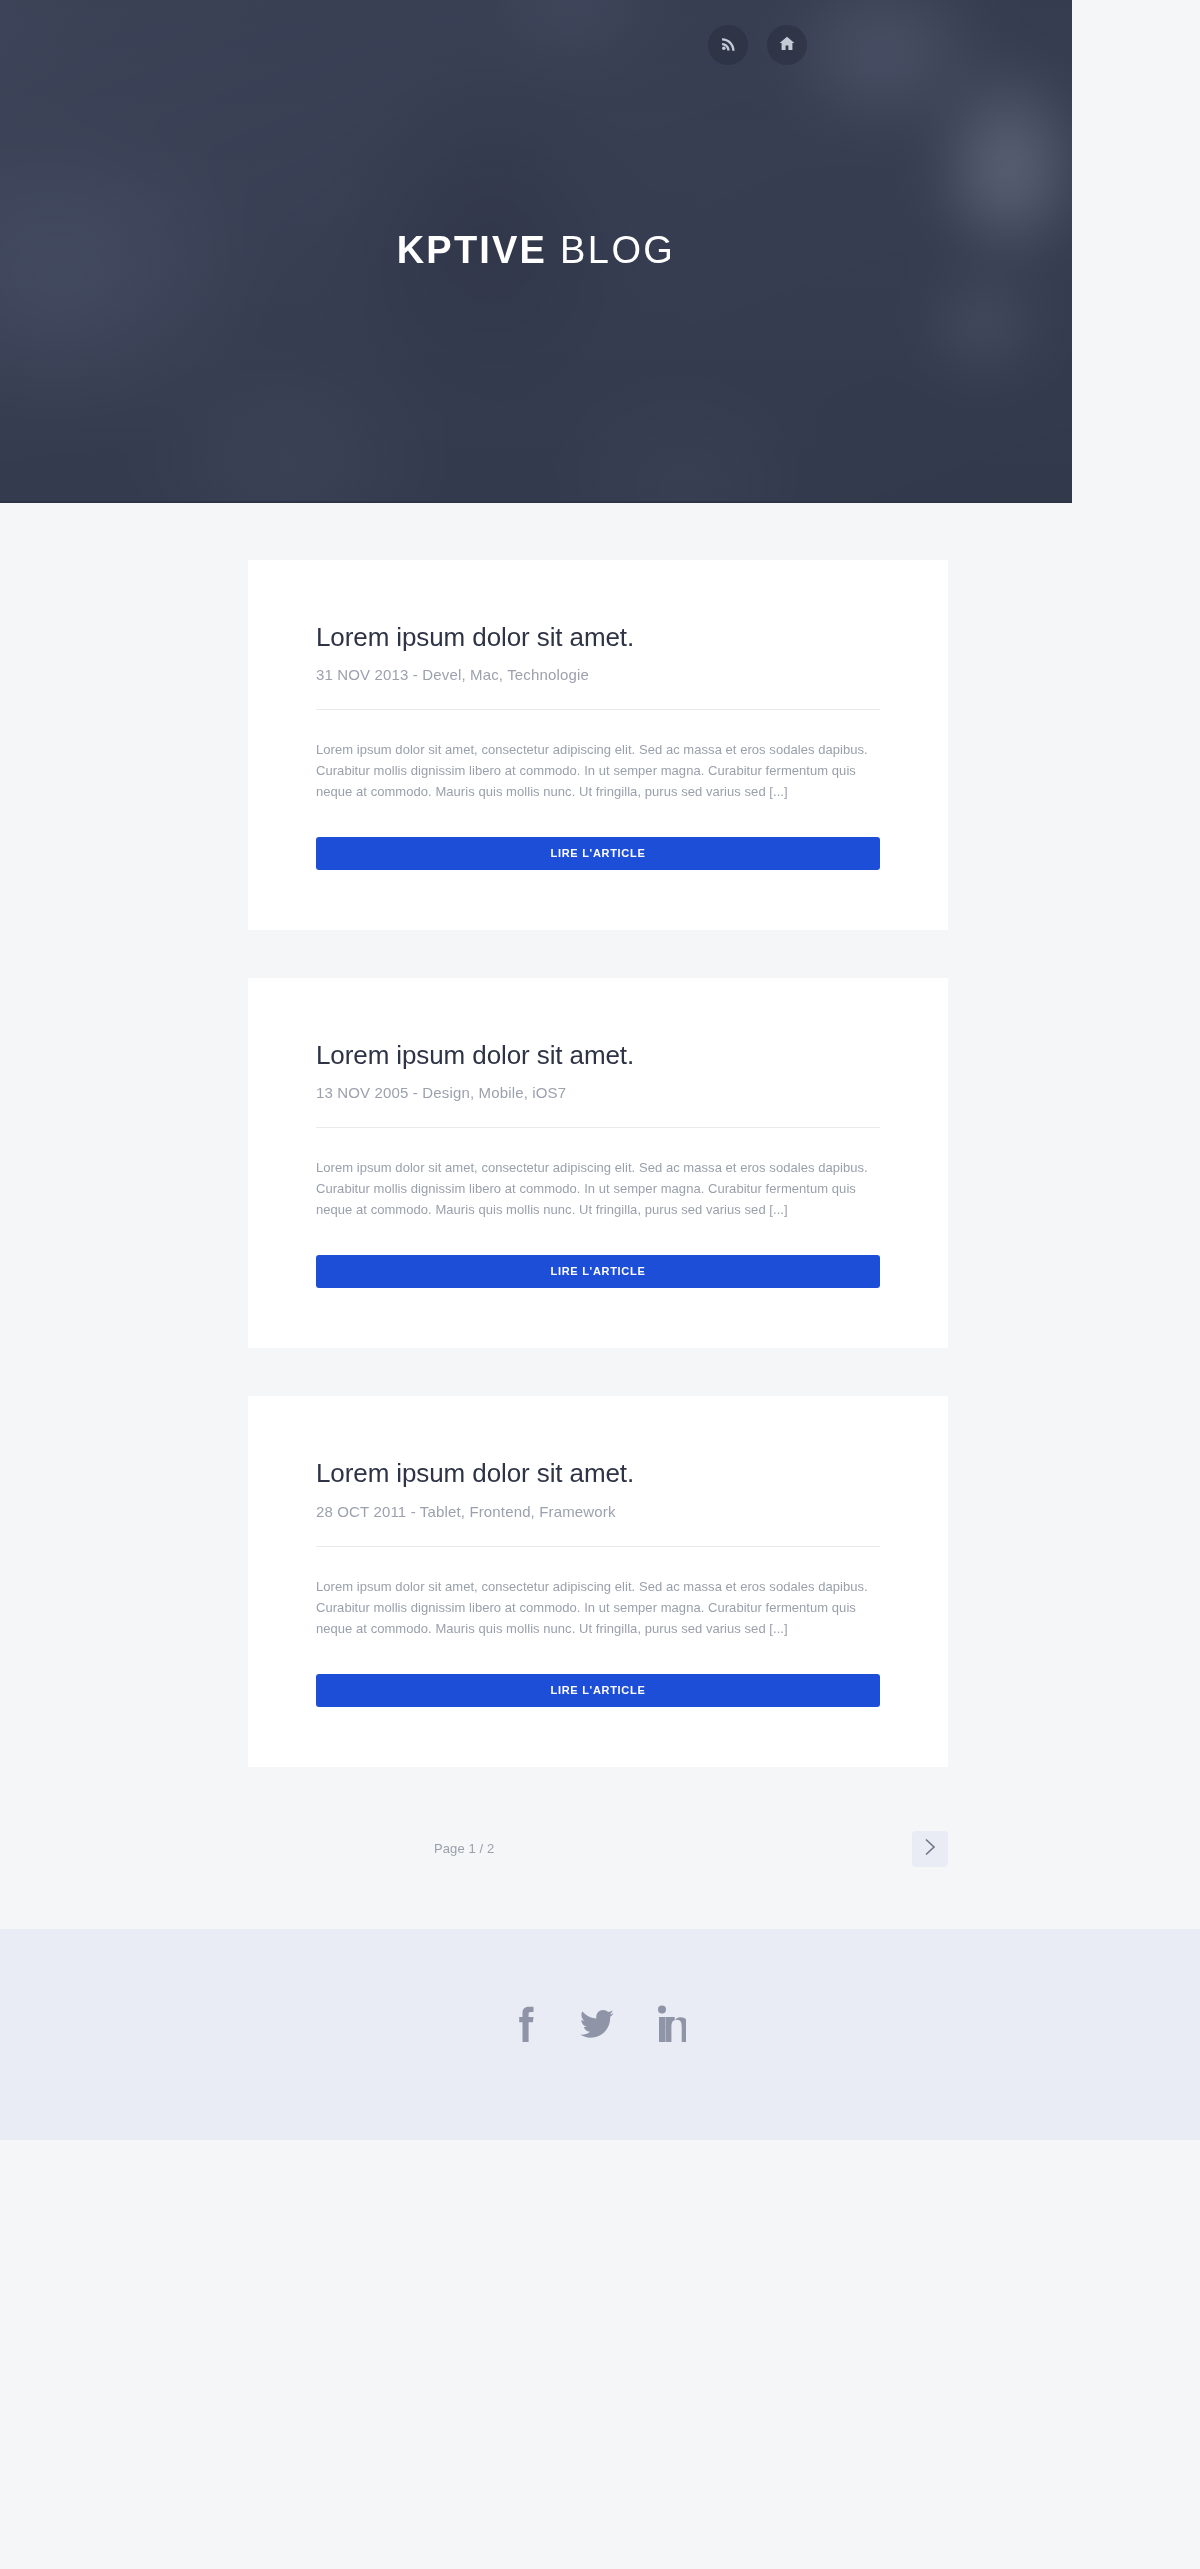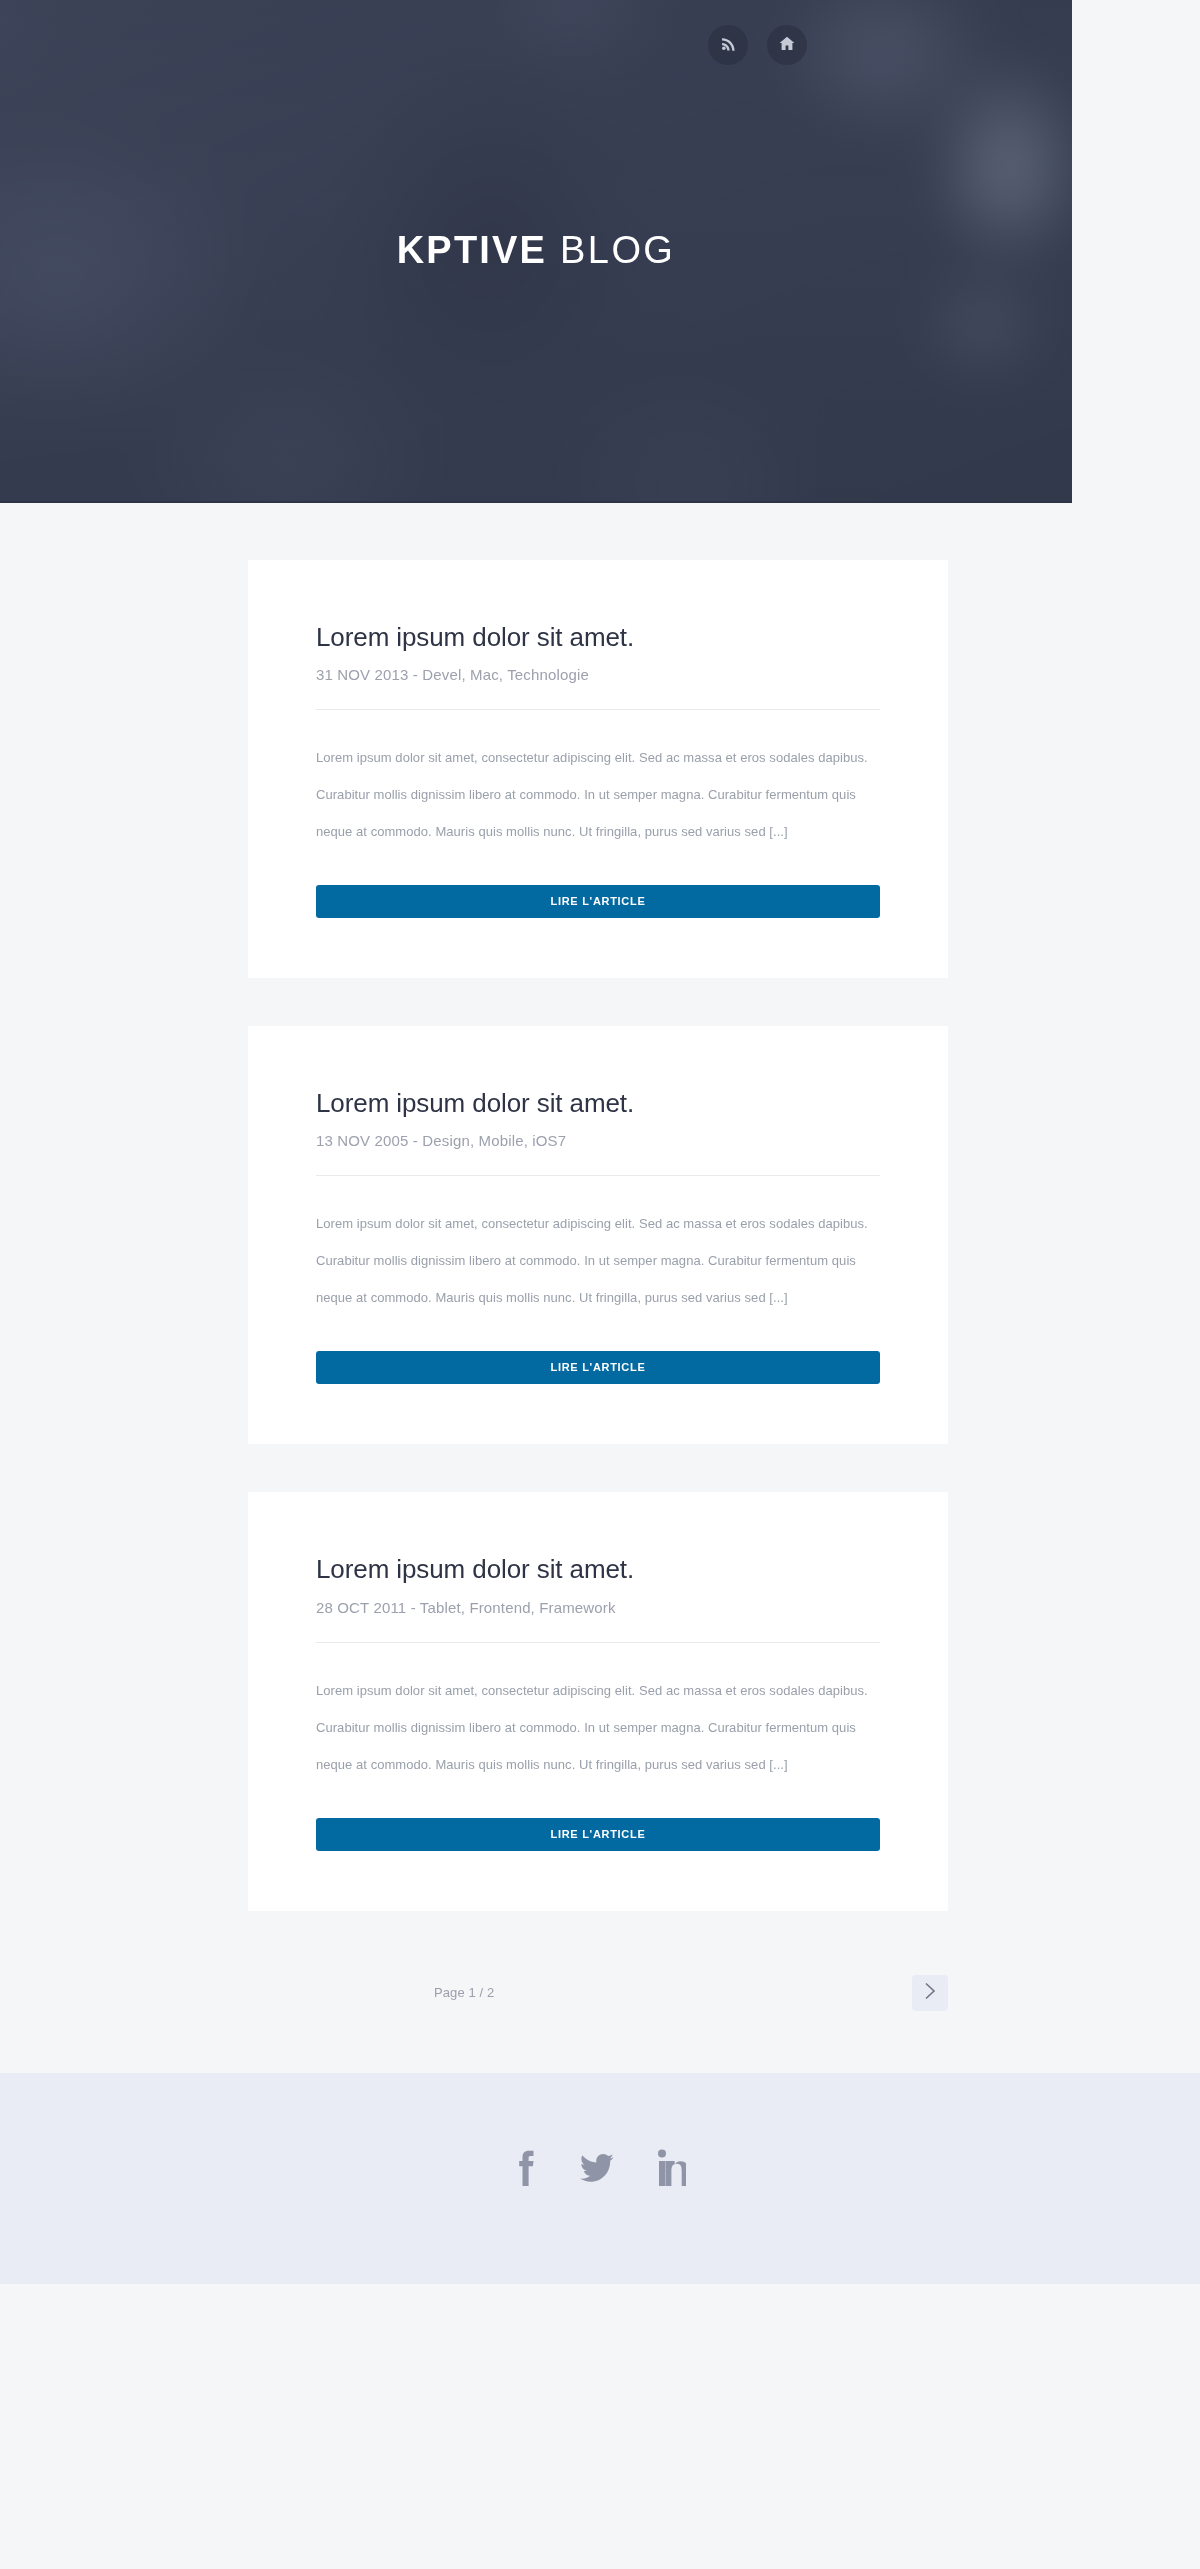--- a/index.html
+++ b/index.html
@@ -80,26 +80,26 @@
 
   .card-title {
     font-size: 26px; font-weight: 400; color: #2e3446;
     letter-spacing: -0.1px; line-height: 1.2;
   }
   .card-meta {
     margin-top: 13px; font-size: 15px; color: #9ca1ad; letter-spacing: 0.15px;
   }
   .card-rule { margin-top: 26px; height: 1px; background: #e9eaee; }
   .card-body {
-    margin-top: 29px; font-size: 13px; line-height: 37px; color: #9aa0ab;
+    margin-top: 29px; font-size: 13px; line-height: 21px; color: #9aa0ab;
     letter-spacing: 0.05px;
   }
   .card-btn {
     display: block; width: 100%; margin-top: 35px;
-    background: #0369a1; color: #ffffff;
+    background: #1d4ed8; color: #ffffff;
     border: none; border-radius: 3px;
     height: 33px; line-height: 33px;
     font-family: "Liberation Sans", sans-serif;
     font-size: 11px; font-weight: 700; letter-spacing: 0.7px;
     text-align: center; cursor: pointer;
   }
 
   
   .pagination {
     width: 700px; margin: 0 auto; padding: 16px 0 62px 0;

